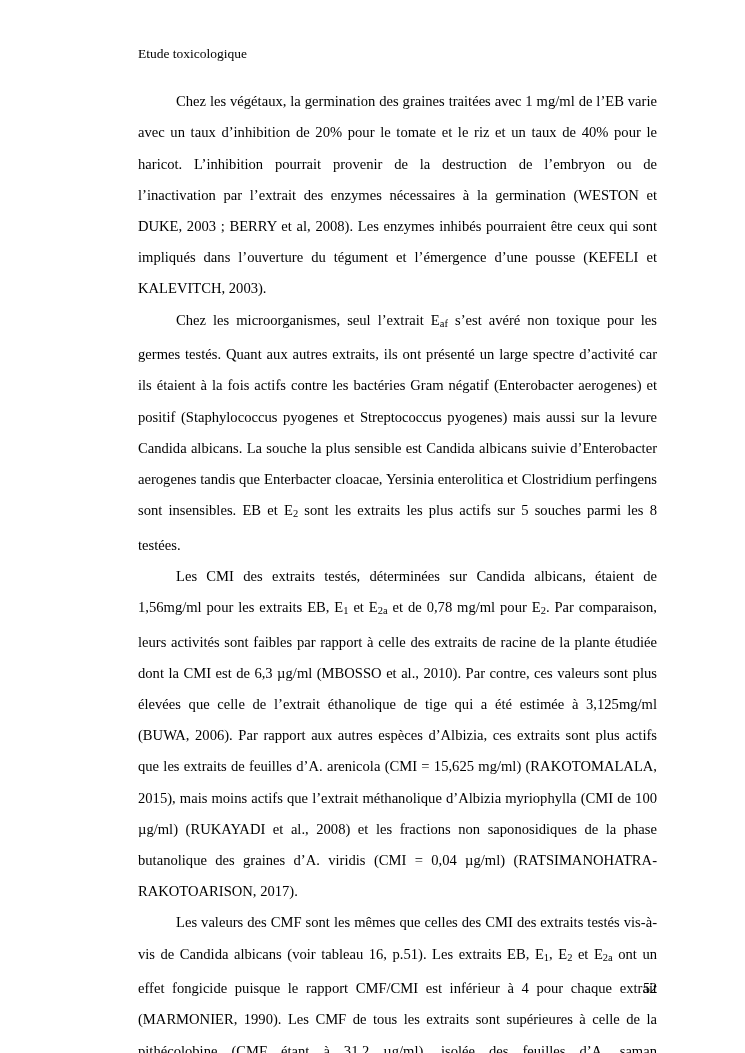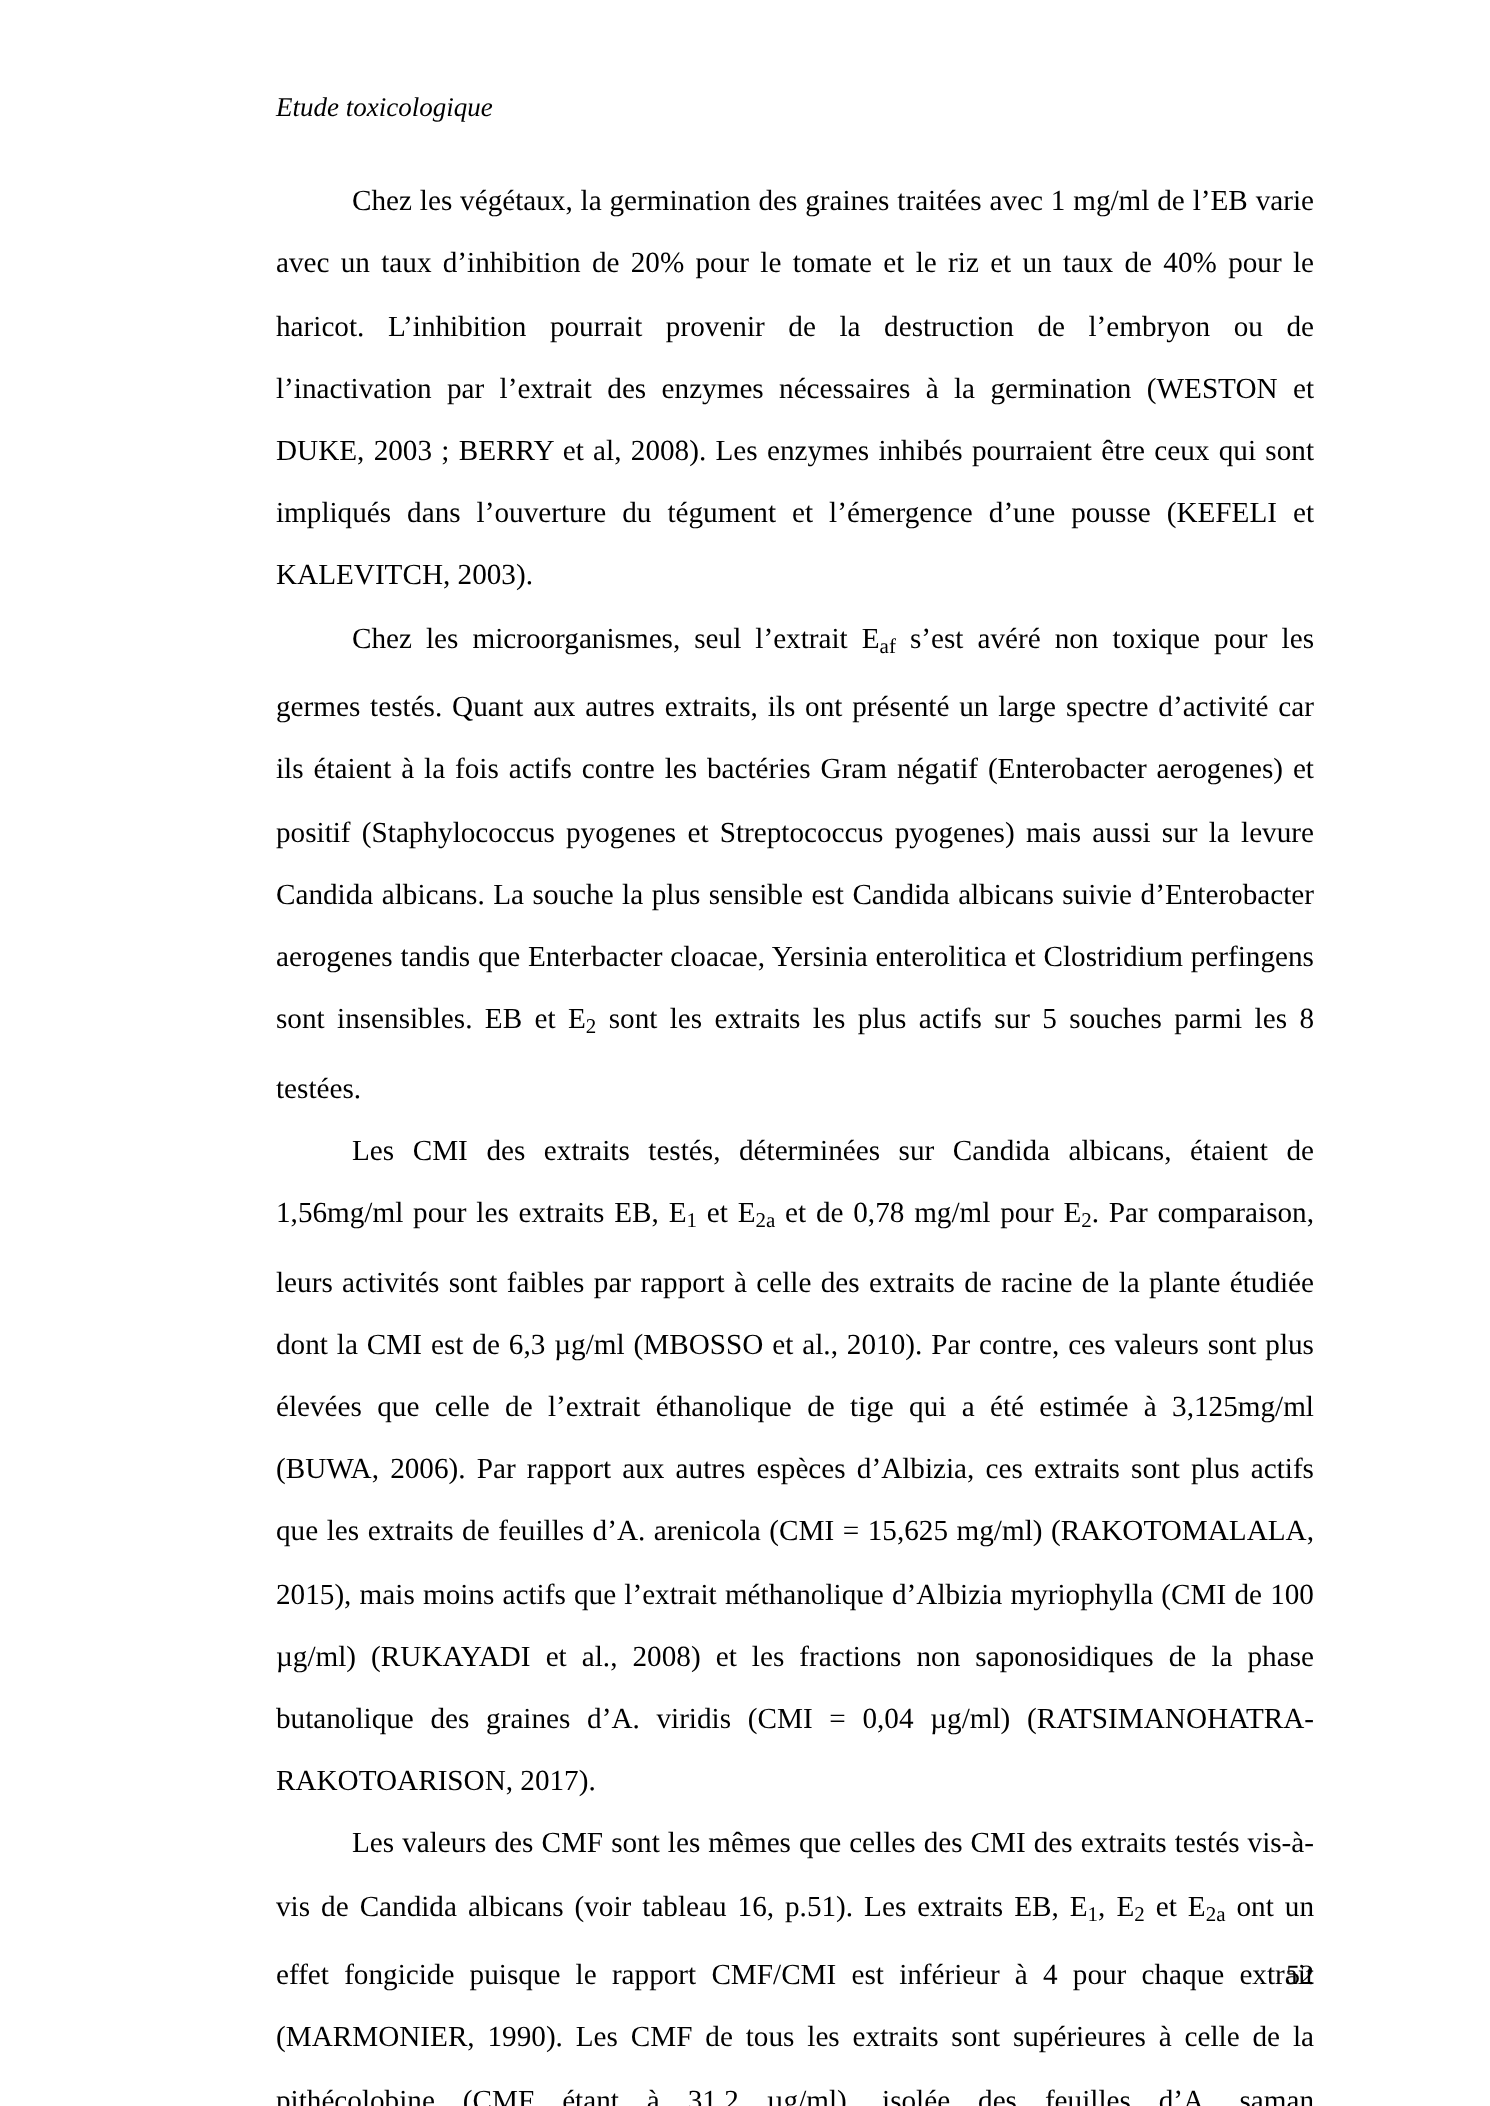--- a/index.html
+++ b/index.html
@@ -15,21 +15,20 @@
     position: relative;
   }
   .page {
     position: relative;
     width: 745px;
     height: 1053px;
     box-sizing: border-box;
     padding: 46px 88px 0 138px;
   }
   .header {
-    font-style: italic;
     font-size: 13.5px;
     line-height: 1.2;
     margin: 0 0 24px 0;
   }
   .body-text {
     font-size: 14.6px;
     line-height: 31.2px;
     text-align: justify;
     text-justify: inter-word;
     margin: 0;

